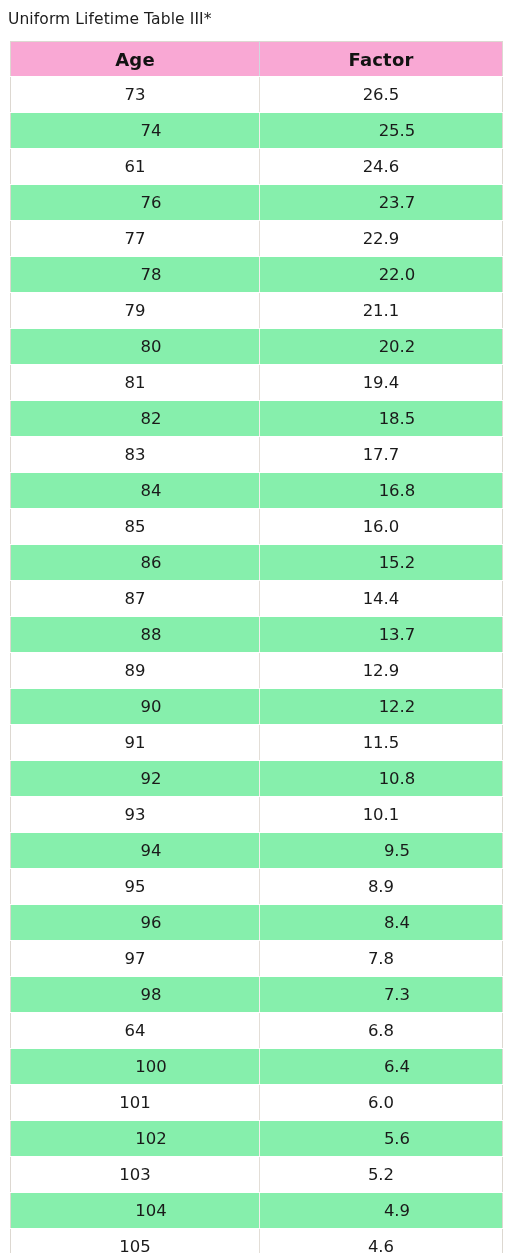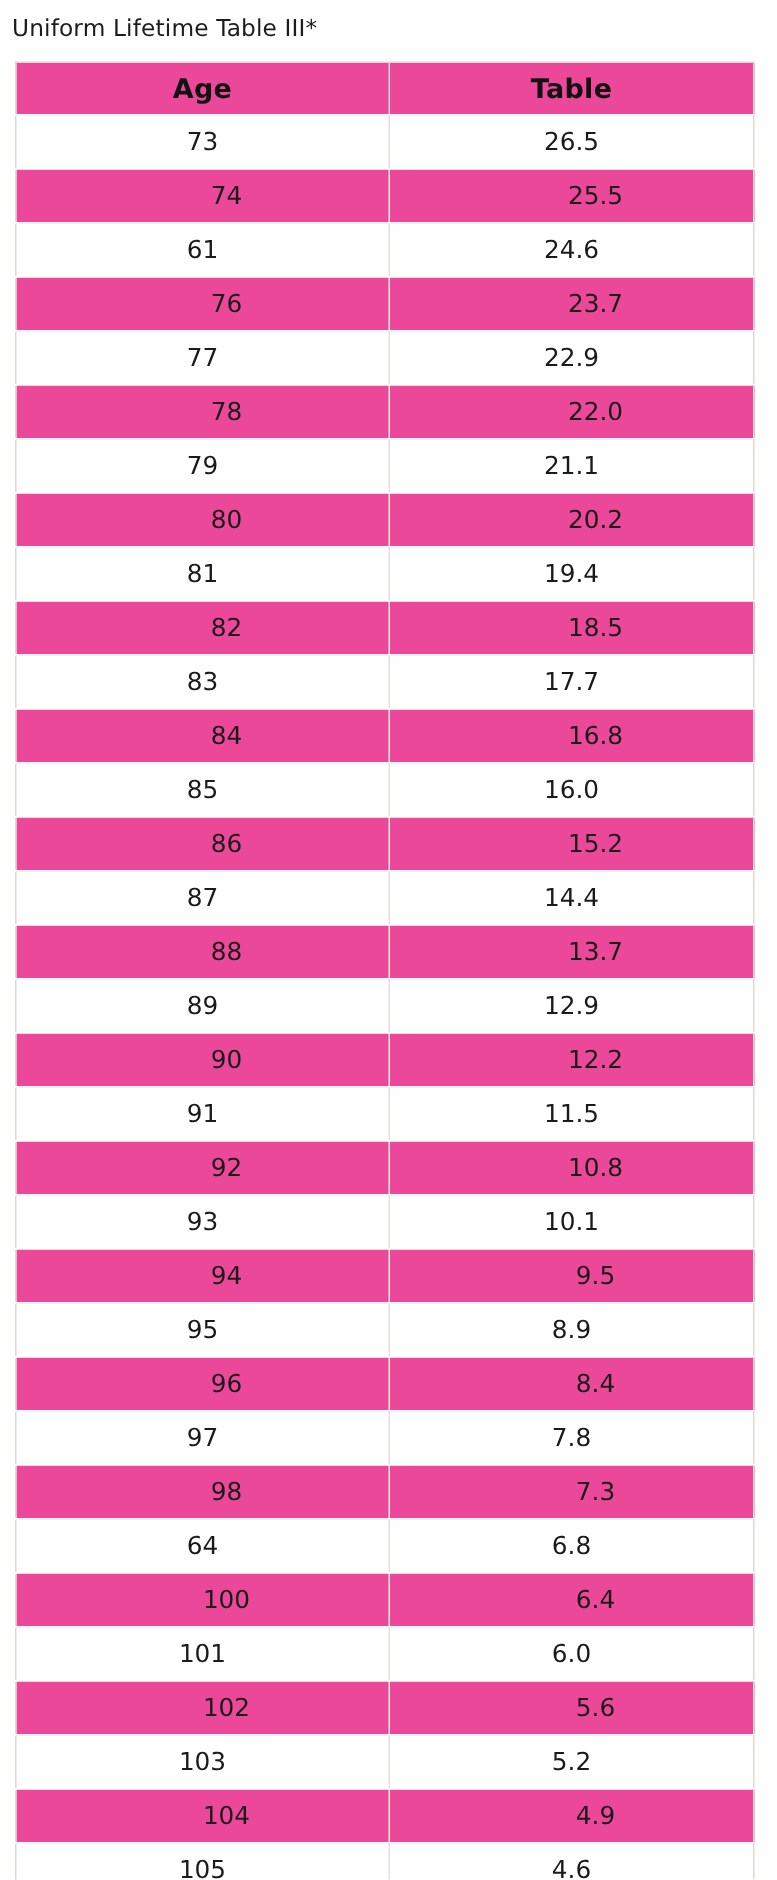--- a/index.html
+++ b/index.html
@@ -40,21 +40,21 @@
   table.lifetime-table {
     width: 492px;
     border-collapse: collapse;
     table-layout: fixed;
     border: 1px solid #ddd8d1;
   }
   table.lifetime-table col.col-age { width: 249px; }
   table.lifetime-table col.col-factor { width: 243px; }
 
   table.lifetime-table thead th {
-    background: #ec4899;
+    background: #f9a8d4;
     font-size: 18px;
     font-weight: bold;
     text-align: center;
     height: 34px;
     padding: 0;
     color: #121212;
     border-right: 1px solid #cfd9de;
     border-bottom: 1px solid #ffffff;
     letter-spacing: 0.2px;
   }
@@ -69,21 +69,21 @@
     color: #1a1a1a;
     border-right: 1px solid #e3ded7;
     border-bottom: 1px solid #ffffff;
     background: #ffffff;
   }
   table.lifetime-table tbody td:last-child {
     border-right: none;
     margin-top: 11px;
   }
   table.lifetime-table tbody tr.alt td {
-    background: #ec4899;
+    background: #86efac;
     border-right-color: #f2efeb;
     border-bottom-color: #ffffff;
     padding-left: 32px;
   }
   table.lifetime-table tbody tr:last-child td {
     border-bottom: none;
   }
 </style>
 </head>
 <body>
@@ -94,21 +94,21 @@
 
   <div class="table-wrap">
     <table class="lifetime-table">
       <colgroup>
         <col class="col-age">
         <col class="col-factor">
       </colgroup>
       <thead>
         <tr>
           <th>Age</th>
-          <th>Table</th>
+          <th>Factor</th>
         </tr>
       </thead>
       <tbody id="table-body">
           <tr>
             <td>73</td>
             <td>26.5</td>
           </tr>
           <tr class="alt">
             <td>74</td>
             <td>25.5</td>

